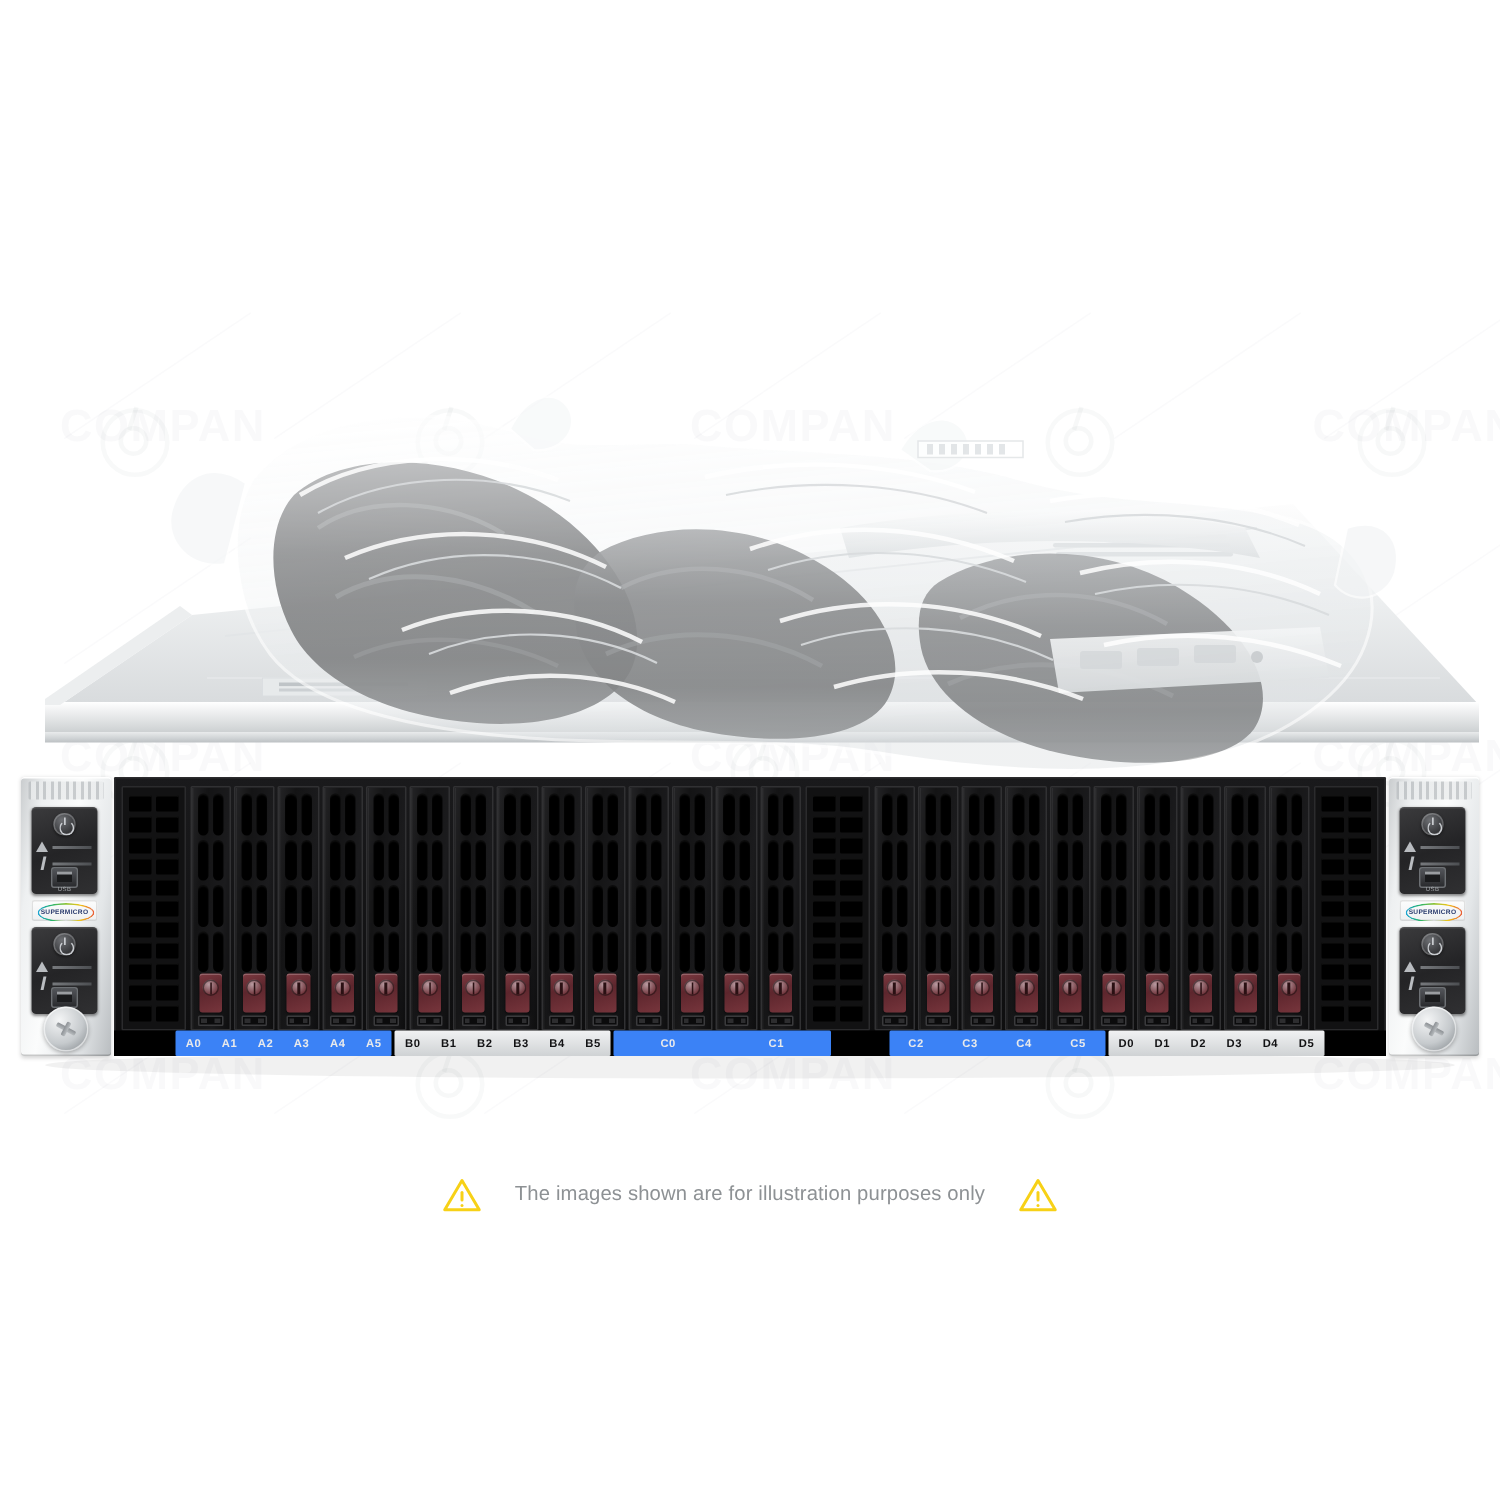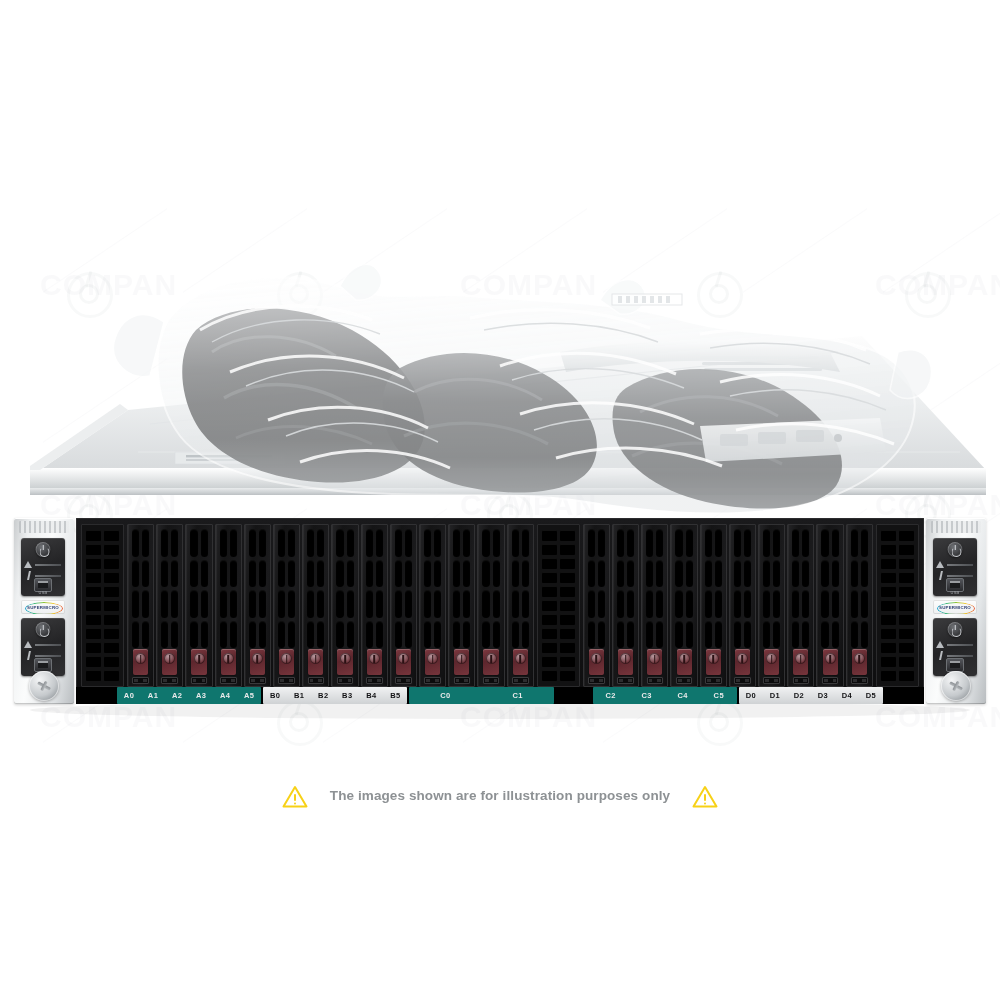--- a/index.html
+++ b/index.html
@@ -139,36 +139,36 @@
   .latch .knob:before{content:"";position:absolute;left:50%;top:1.5px;
       transform:translateX(-50%);width:1.6px;height:8px;background:#2a1013;}
   .clip{width:66%;height:7px;background:#0b0b0c;border:1px solid #3a3a3c;
       border-radius:1px;display:flex;justify-content:space-between;padding:1px;
       box-sizing:border-box;margin-bottom:2px;}
   .clip s{display:block;width:30%;height:100%;background:#2d2d2f;}
 
   .labelstrip{position:relative;height:17px;display:flex;align-items:stretch;
       padding:0 3px 0 3px;box-sizing:border-box;background:#000;}
   .lgroup{display:flex;flex:1 1 0;margin:0 1px 0 1px;border-radius:1px;}
-  .lgroup.dark{background:#0f766e;}
+  .lgroup.dark{background:#3b82f6;}
   .lgroup.light{background:linear-gradient(#f1f2f3,#cfd2d4);}
   .lgroup span{flex:1 1 0;display:flex;align-items:center;justify-content:center;
       font-size:7.5px;font-weight:700;letter-spacing:.4px;}
   .lgroup.dark span{color:#e9eaeb;}
   .lgroup.light span{color:#121214;}
   .lspacer{flex:0 0 37px;}
   .lspacer.edge{flex:0 0 37px;}
 
   
   .disclaimer{position:absolute;left:0;right:0;top:785px;z-index:30;
       display:flex;align-items:center;justify-content:center;gap:22px;}
   .tri{width:26px;height:23px;flex:0 0 26px;position:relative;}
   .tri svg{display:block;}
   .dtext{font-size:13.5px;line-height:1.55;color:#8d9194;text-align:center;
-      font-weight:700;letter-spacing:.1px;}
+      font-weight:400;letter-spacing:.1px;}
   .dtext div{white-space:nowrap;}
 </style>
 </head>
 <body>
 
 <div id="stage">
 
   <div class="wm-layer" id="wmLayer">
       <span class="wm" style="left: 40px; top: 268px;">COMPAN</span>
       <span class="wm" style="left: 460px; top: 268px;">COMPAN</span>

